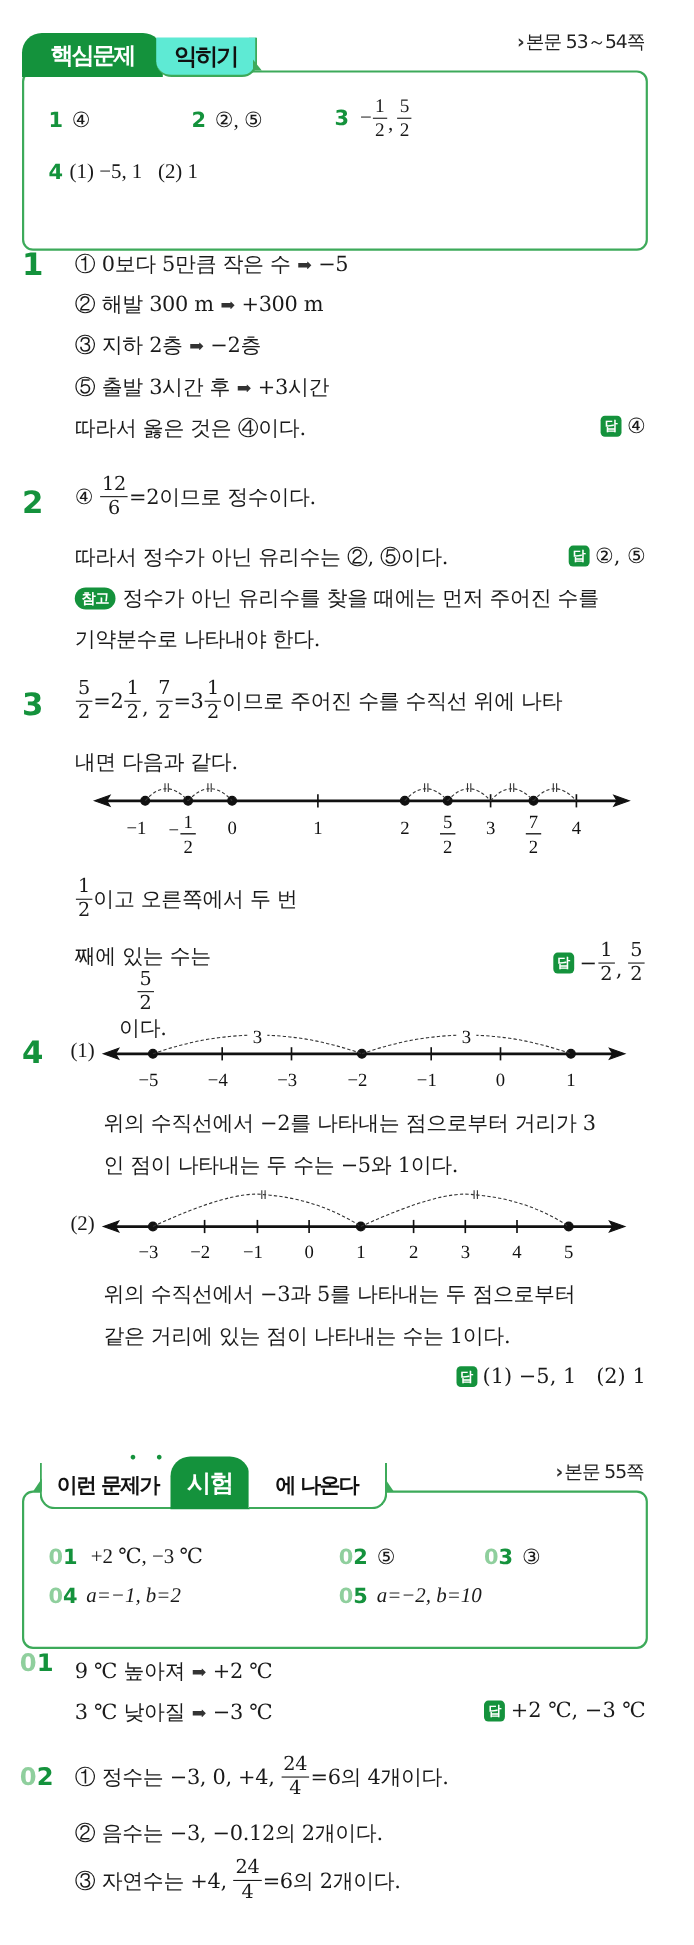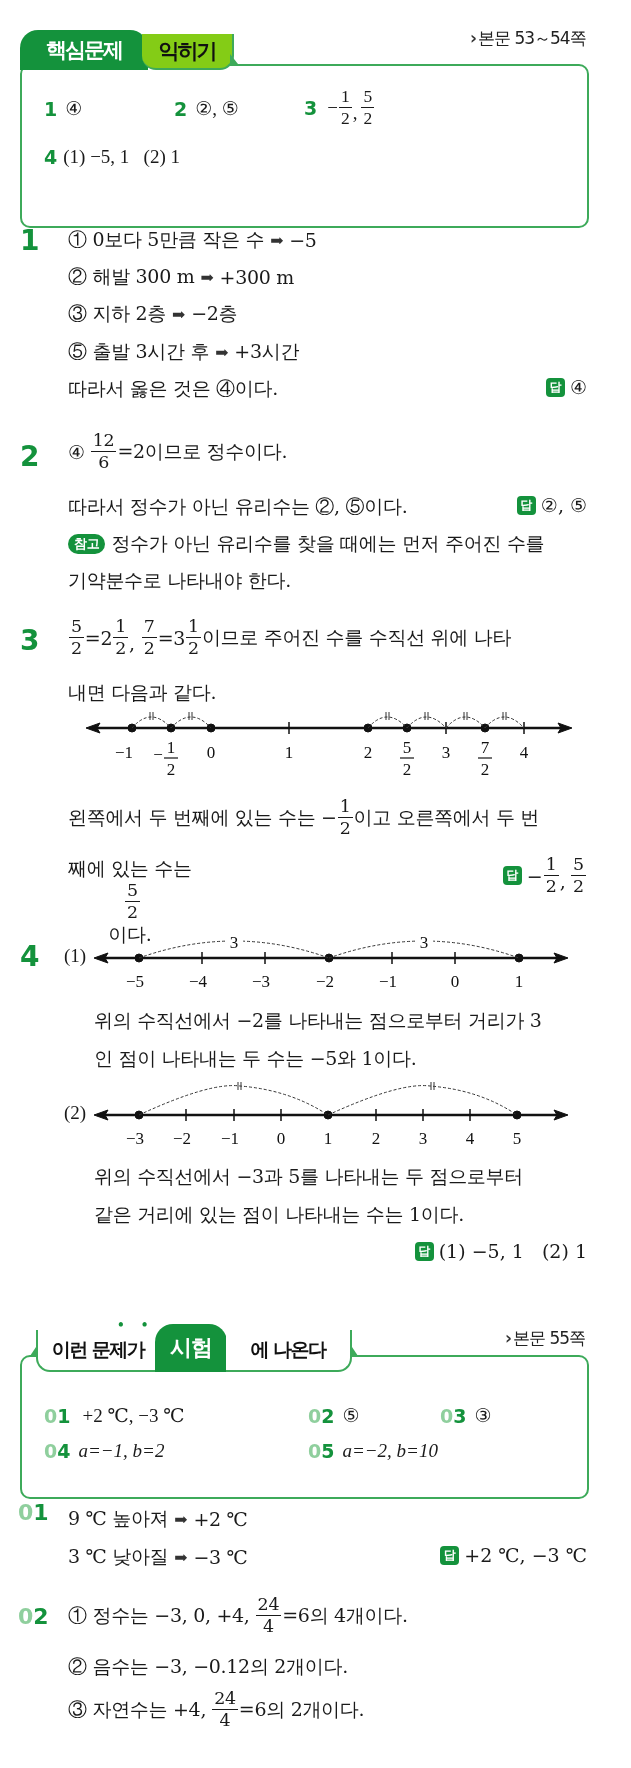--- a/index.html
+++ b/index.html
@@ -26,21 +26,21 @@
   
   .tab1-green {
     position: absolute; left: 20px; top: 30px; width: 128px; height: 40px;
     background: #14923c; border-radius: 18px 18px 0 0;
     color: #fff; font-family: "DejaVu Sans", "Liberation Sans", sans-serif;
     font-weight: bold; font-size: 21px; letter-spacing: -2px;
     display: flex; align-items: center; justify-content: center;
   }
   .tab1-white {
     position: absolute; left: 142px; top: 34px; width: 90px; height: 34px;
-    background: #84cc16; border: 2.5px solid #3daa5a; border-top: none; border-left: none;
+    background: #5eead4; border: 2.5px solid #3daa5a; border-top: none; border-left: none;
     border-radius: 0 0 14px 14px;
     font-family: "DejaVu Sans", "Liberation Sans", sans-serif;
     font-weight: bold; font-size: 21px; letter-spacing: -2px; color: #111;
     display: flex; align-items: center; justify-content: center;
   }
   .tri { position: absolute; width: 0; height: 0; }
 
   .sumline {
     position: absolute; font-size: 19px; display: flex; align-items: center; white-space: nowrap;
   }
@@ -262,21 +262,20 @@
       <text x="407" y="775">2</text>
     <text x="446" y="758">3</text>
     <text x="485" y="753">7</text>
       <line x1="478" y1="758" x2="492" y2="758" stroke="#111" stroke-width="1.2"></line>
       <text x="485" y="775">2</text>
     <text x="524" y="758">4</text>
   </g>
 </svg>
 
 <div class="line" style="top:798px;">
-  <span>왼쪽에서 두 번째에 있는 수는 −</span>
   <span class="frac">
       <span class="num">1</span>
       <span class="den">2</span>
     </span>
   <span>이고 오른쪽에서 두 번</span>
 </div>
 <div class="line" style="top:856px;flex-direction:column;">
   <span>째에 있는 수는</span>
   <span class="frac" style="margin-left:6px;">
       <span class="num">5</span>

